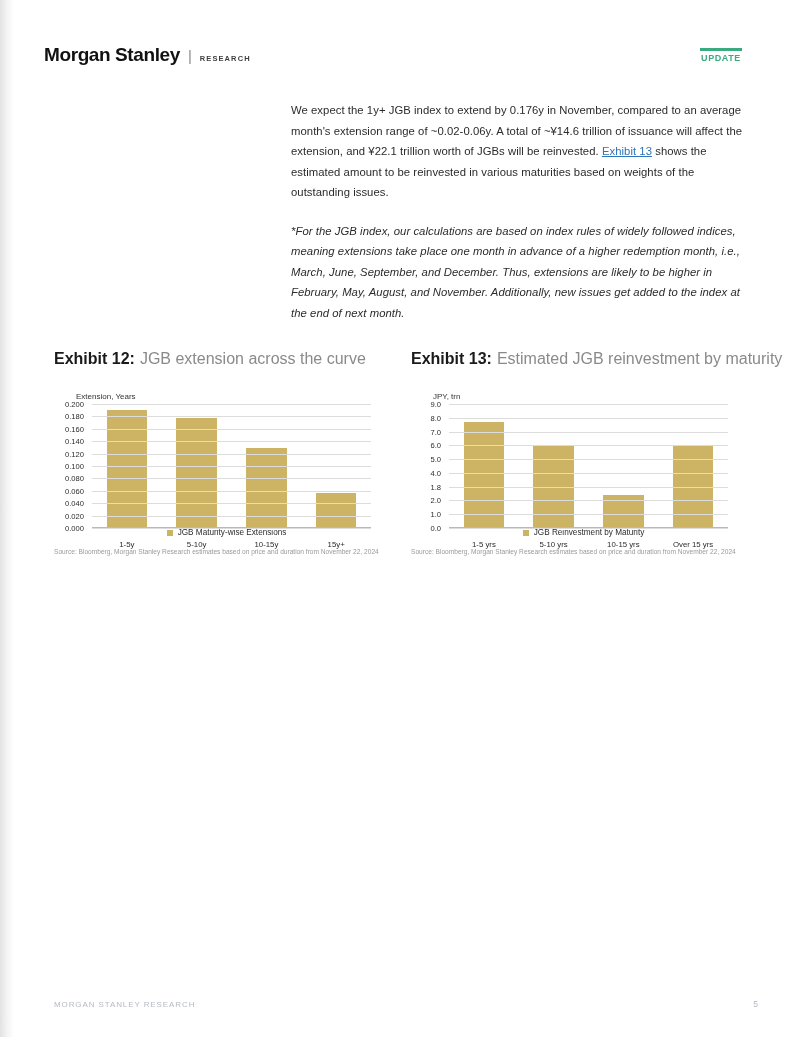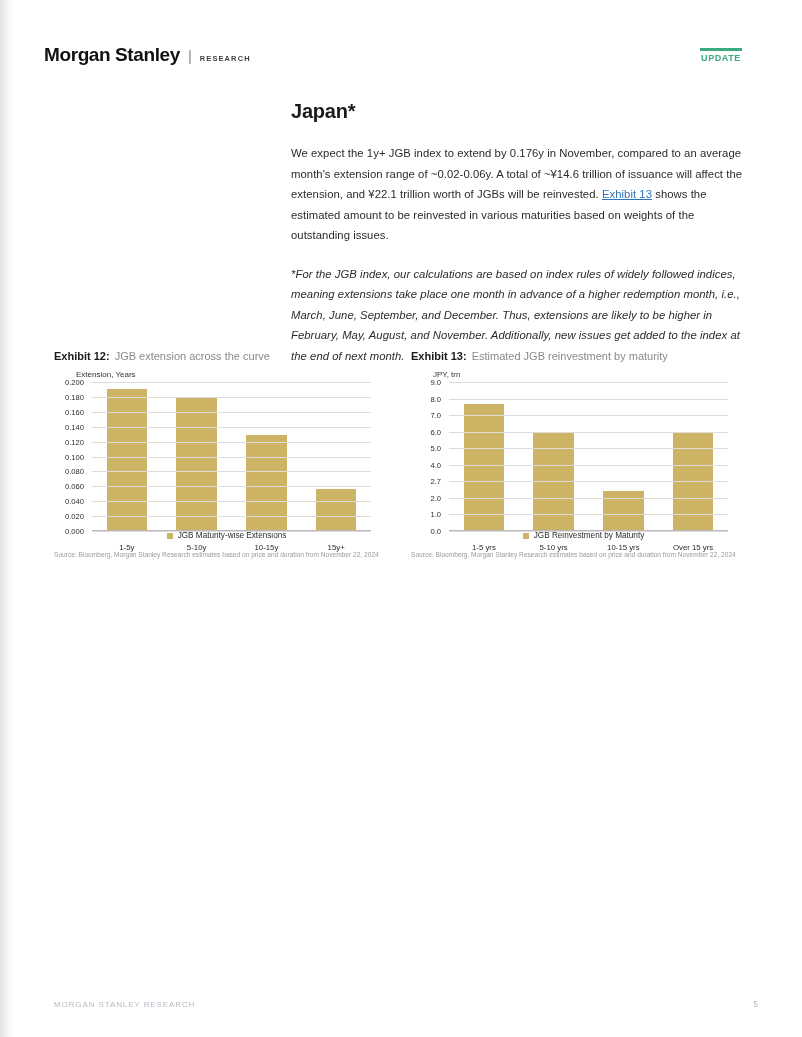--- a/index.html
+++ b/index.html
@@ -106,42 +106,42 @@
   
   .exhibit {
     position: absolute;
     top: 350px;
     width: 345px;
   }
   .exhibit.left  { left: 54px; }
   .exhibit.right { left: 411px; }
 
   .ex-caption {
-    font-size: 11px;
+    font-size: 16px;
     color: #8a8a8a;
-    margin-bottom: 8px;
+    margin-bottom: 24px;
     white-space: nowrap;
   }
   .ex-caption b {
     color: #1a1a1a;
     font-weight: 700;
   }
   .ex-caption .cap-text { margin-left: 5px; }
 
   .axis-title {
     font-size: 8px;
     color: #333333;
     margin-left: 22px;
     margin-bottom: 3px;
   }
 
   
   .plot-wrap {
     position: relative;
-    height: 149px;
+    height: 124px;
   }
   .ylabels {
     position: absolute;
     left: 0; top: 0;
     width: 34px;
     height: 100%;
   }
   .ylabel {
     position: absolute;
     right: 4px;
@@ -248,21 +248,20 @@
       <span class="brand-sep">|</span>
       <span class="brand-sub">RESEARCH</span>
     </div>
     <div class="update-badge">
       <div class="update-rule"></div>
       <div class="update-text">UPDATE</div>
     </div>
   </div>
 
   <div class="content">
-    <h1 class="section-title">Japan*</h1>
     <p class="para">
       <span>We expect the 1y+ JGB index to extend by 0.176y in November, compared to an average month's extension range of ~0.02-0.06y. A total of ~¥14.6 trillion of issuance will affect the extension, and ¥22.1 trillion worth of JGBs will be reinvested. </span><a class="xref" href="#">Exhibit 13</a><span> shows the estimated amount to be reinvested in various maturities based on weights of the outstanding issues.</span>
     </p>
     <p class="para italic">*For the JGB index, our calculations are based on index rules of widely followed indices, meaning extensions take place one month in advance of a higher redemption month, i.e., March, June, September, and December. Thus, extensions are likely to be higher in February, May, August, and November. Additionally, new issues get added to the index at the end of next month.</p>
   </div>
 
   <div class="exhibit left">
     <div class="ex-caption">
       <b>Exhibit 12:</b><span class="cap-text">JGB extension across the curve</span>
     </div>
@@ -329,21 +328,21 @@
     </div>
     <div class="axis-title">JPY, trn</div>
     <div class="plot-wrap">
       <div class="ylabels">
           <div class="ylabel" style="top: 0%;">9.0</div>
           <div class="ylabel" style="top: 11.1111%;">8.0</div>
           <div class="ylabel" style="top: 22.2222%;">7.0</div>
           <div class="ylabel" style="top: 33.3333%;">6.0</div>
           <div class="ylabel" style="top: 44.4444%;">5.0</div>
           <div class="ylabel" style="top: 55.5556%;">4.0</div>
-          <div class="ylabel" style="top: 66.6667%;">2.7</div>
+          <div class="ylabel" style="top: 66.6667%;">1.8</div>
           <div class="ylabel" style="top: 77.7778%;">2.0</div>
           <div class="ylabel" style="top: 88.8889%;">1.0</div>
           <div class="ylabel" style="top: 100%; margin-left: 44px;">0.0</div>
         </div>
       <div class="plot">
         <div class="bars">
             <div class="bar-slot">
               <div class="bar" title="1-5 yrs: 7.7" style="height: 85.5556%; background: rgb(204, 180, 100);"></div>
             </div>
             <div class="bar-slot">

